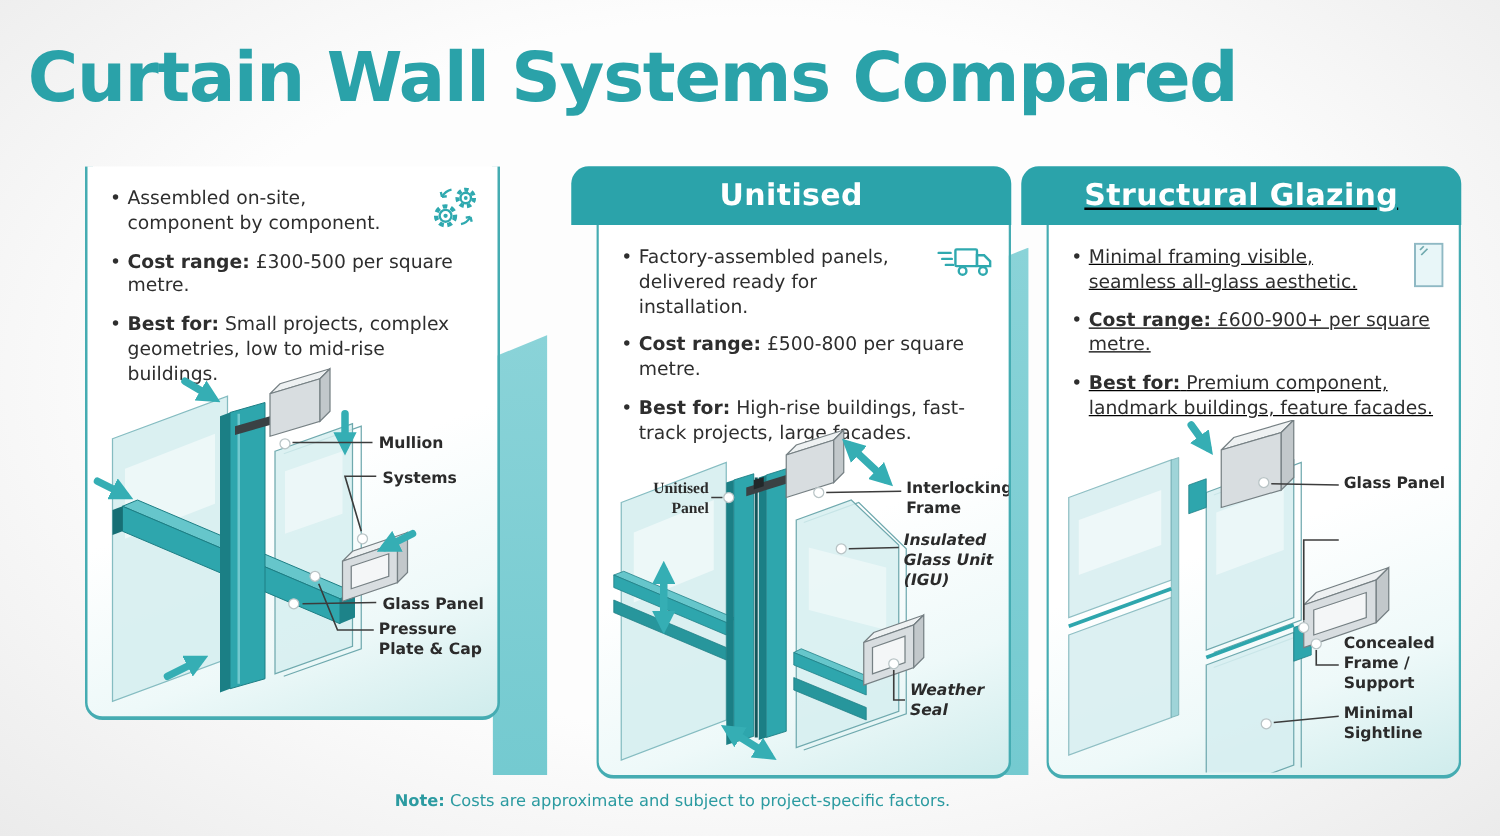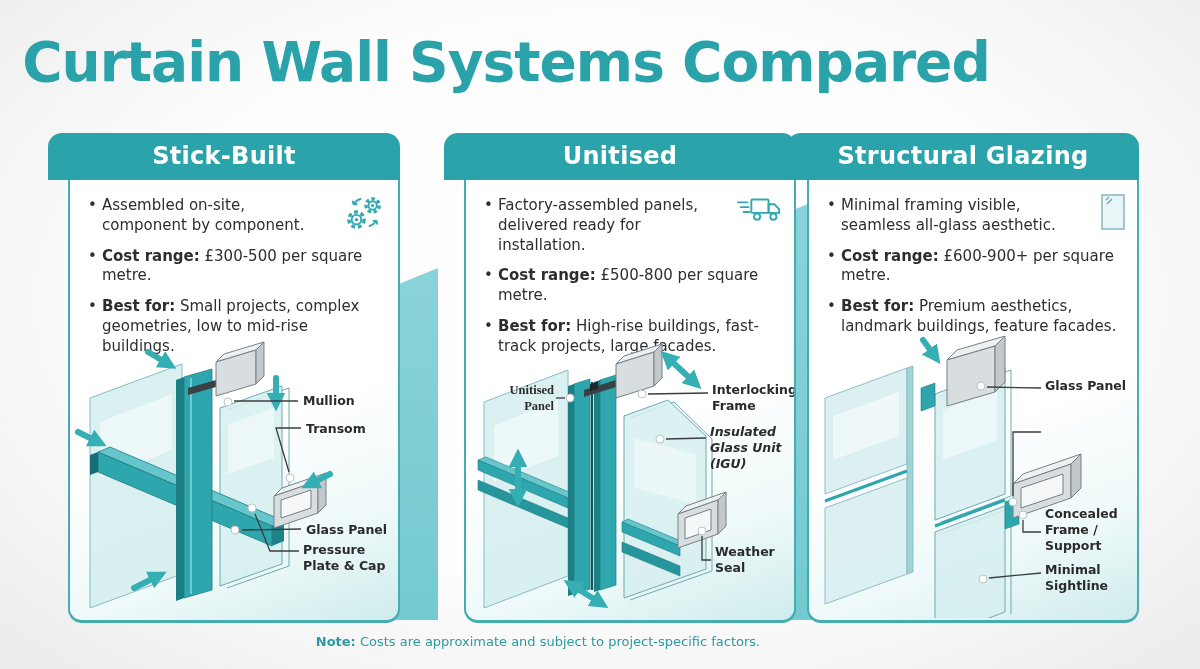--- a/index.html
+++ b/index.html
@@ -21,22 +21,22 @@
   
   .ribbon{position:absolute;z-index:0;background:linear-gradient(180deg,#8ad3d8,#74cad0);}
   .ribbon.r1{left:394px;top:268px;width:44px;height:352px;
     clip-path:polygon(0 18px,100% 0,100% 100%,0 100%);}
   .ribbon.r2{left:778px;top:198px;width:45px;height:422px;
     clip-path:polygon(0 18px,100% 0,100% 100%,0 100%);}
 
   
   .card{position:absolute;top:133px;width:352px;z-index:2;}
   .card.c0{left:48px;}
-  .card.c1{left:444px;}
-  .card.c2{left:787px;}
+  .card.c1{left:457px;}
+  .card.c2{left:817px;text-decoration:underline;}
   .card header{
     height:47px;line-height:47px;border-radius:14px 14px 0 0;
     background:#2ba3aa;color:#ffffff;text-align:center;
     font-size:24px;font-weight:bold;letter-spacing:.3px;
   }
   .card .body{
     position:relative;height:440px;
     border:2px solid #45acb2;border-top:none;
     border-bottom-width:3px;
     border-radius:0 0 14px 14px;
@@ -65,21 +65,21 @@
   }
   
   .d0 .l0{left:233px;top:57px;}
   .d0 .l1{left:236px;top:85px;}
   .d0 .l2{left:236px;top:186px;}
   .d0 .l3{left:233px;top:206px;width:100px;}
   
   .d1 .l0{left:12px;top:46px;width:76px;text-align:right;font-family:Liberation Serif, serif;}
   .d1 .l1{left:246px;top:46px;width:95px;}
   .d1 .l2{left:244px;top:88px;width:88px;font-style:italic;}
-  .d1 .l3{left:249px;top:208px;width:70px;}
+  .d1 .l3{left:249px;top:208px;width:70px;font-style:italic;}
   
   .d2 .l0{left:236px;top:42px;}
   .d2 .l1{left:236px;top:78px;width:82px;}
   .d2 .l2{left:236px;top:170px;width:88px;}
   .d2 .l3{left:236px;top:226px;width:72px;}
 
   
   .note{
     position:absolute;top:634px;left:0;width:100%;margin:0;
     text-align:center;font-size:13px;color:#2c9ba1;padding-left:32px;
@@ -90,21 +90,20 @@
 <body>
 
 <div class="page">
 
   <h1 class="page-title">Curtain Wall Systems Compared</h1>
 
   <div class="ribbon r1"></div>
   <div class="ribbon r2"></div>
 
   <section class="card c0">
-    <header>Stick-Built</header>
     <div class="body">
       <span class="cicon">
         <svg width="42" height="38" viewBox="0 0 44 40" fill="none" stroke="#2fa9af">
           <circle cx="30" cy="12" r="7" stroke-width="3.4" stroke-dasharray="3.6 2.7"></circle>
           <circle cx="30" cy="12" r="4.4" stroke-width="2"></circle>
           <circle cx="30" cy="12" r="1.6" fill="#2fa9af" stroke="none"></circle>
           <circle cx="13" cy="27" r="8" stroke-width="3.6" stroke-dasharray="4 3"></circle>
           <circle cx="13" cy="27" r="5" stroke-width="2"></circle>
           <circle cx="13" cy="27" r="1.8" fill="#2fa9af" stroke="none"></circle>
           <path d="M18,5 Q13,6 10,11" stroke-width="2"></path>
@@ -176,21 +175,21 @@
           </g>
 
           <g fill="#ffffff" stroke="#b9c4c6">
             <circle cx="158" cy="66" r="4"></circle>
             <circle cx="220" cy="142" r="4"></circle>
             <circle cx="165" cy="194" r="4"></circle>
             <circle cx="182" cy="172" r="4"></circle>
           </g>
         </svg>
         <div class="lab l0">Mullion</div>
-        <div class="lab l1">Transom</div>
+        <div class="lab l1">Systems</div>
         <div class="lab l2">Glass Panel</div>
         <div class="lab l3">Pressure Plate &amp; Cap</div>
       </div>
     </div>
   </section>
 
   <section class="card c1">
     <header>Unitised</header>
     <div class="body">
       <span class="cicon">
@@ -294,21 +293,21 @@
         </svg>
       </span>
       <div class="bullets">
         <div class="bullet first">
           <p><b></b> <span>Minimal framing visible, seamless all-glass aesthetic.</span></p>
         </div>
         <div class="bullet">
           <p><b>Cost range:</b> <span>£600-900+ per square metre.</span></p>
         </div>
         <div class="bullet">
-          <p><b>Best for:</b> <span>Premium aesthetics, landmark buildings, feature facades.</span></p>
+          <p><b>Best for:</b> <span>Premium component, landmark buildings, feature facades.</span></p>
         </div>
       </div>
 
       <div class="diagram d2">
         <svg viewBox="0 0 348 282" width="348" height="282">
           <defs>
             <marker id="ah2" viewBox="0 0 10 10" refX="6" refY="5" markerWidth="3.1" markerHeight="3.1" orient="auto-start-reverse">
               <path d="M0,0 L10,5 L0,10 z" fill="#35aeb4"></path>
             </marker>
           </defs>

